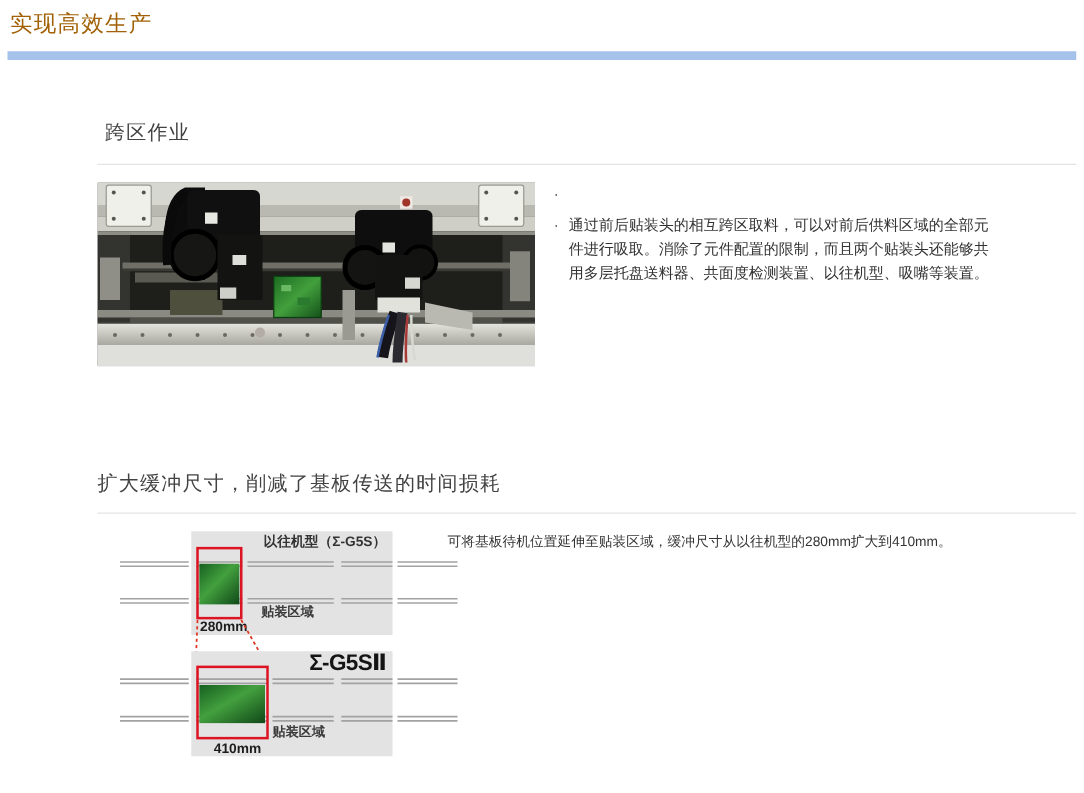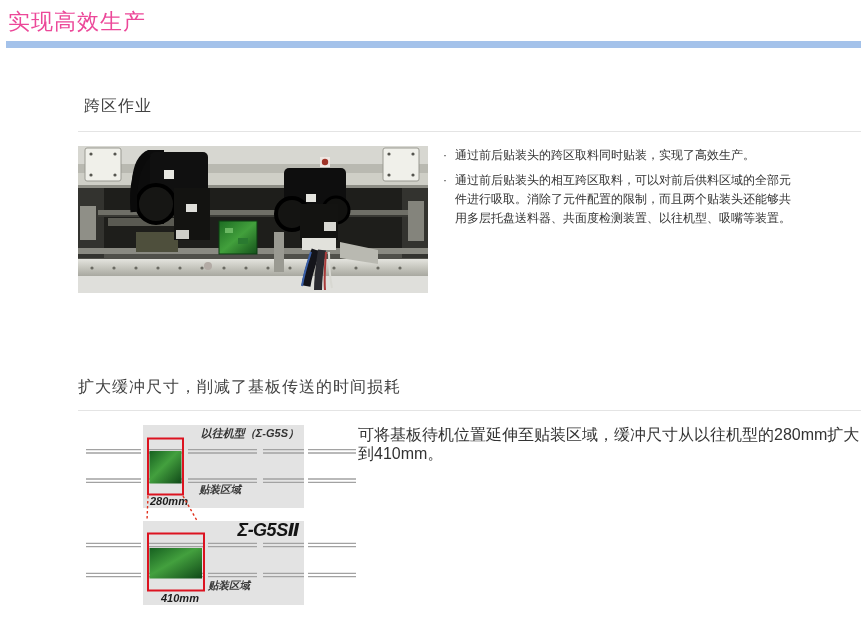--- a/index.html
+++ b/index.html
@@ -8,22 +8,22 @@
     position: relative;
     background: #ffffff;
     font-family: "Liberation Sans", "DejaVu Sans", sans-serif;
     overflow: hidden;
   }
   .abs { position: absolute; }
 
   
   .page-title {
     left: 8px; top: 7px;
-    font-size: 22px; font-weight: 400;
-    color: #ec4899;
+    font-size: 18px; font-weight: 400;
+    color: #a16207;
     letter-spacing: 1px;
   }
   .accent-bar {
     left: 6px; top: 41px;
     width: 855px; height: 7px;
     background: #a4c2ea;
   }
 
   
   .section-title {
@@ -49,24 +49,24 @@
   }
   .bullet-list li {
     display: flex;
     font-size: 12px; line-height: 19px;
     color: #333333;
     margin-bottom: 6px;
   }
   .bullet-marker { flex: none; width: 12px; color: #333; }
 
   
-  .buffer-diagram { left: 84px; top: 420px; line-height: 0; font-style: italic; }
+  .buffer-diagram { left: 94px; top: 420px; line-height: 0; }
   .buffer-desc {
     left: 358px; top: 425px; width: 505px;
-    font-size: 16px; line-height: 19px;
+    font-size: 11px; line-height: 19px;
     color: #333333;
   }
 
   svg text { font-family: "Liberation Sans", "DejaVu Sans", sans-serif; }
   .d-model-label { font-size: 11px; font-weight: bold; fill: #333; }
   .d-size-label  { font-size: 11px; font-weight: bold; fill: #1d1d1d; }
   .d-area-label  { font-size: 10.5px; font-weight: bold; fill: #3a3a3a; }
   .d-logo        { font-size: 18px; font-weight: bold; fill: #141414; letter-spacing: -0.5px; }
 </style>
 </head>
@@ -184,21 +184,20 @@
       <path d="M251 106 C 251 120 252 132 254 142" stroke="#d8d8d2" stroke-width="2" fill="none"></path>
       <polygon points="262,96 300,104 300,118 262,112" fill="#b9b9b1"></polygon>
       <rect x="196" y="86" width="10" height="40" fill="#9a9a92"></rect>
     </g>
   </svg>
 </div>
 
 <ul class="abs bullet-list">
   <li>
     <span class="bullet-marker">·</span>
-    <span>通过前后贴装头的跨区取料同时贴装，实现了高效生产。</span>
   </li>
   <li>
     <span class="bullet-marker">·</span>
     <span>通过前后贴装头的相互跨区取料，可以对前后供料区域的全部元件进行吸取。消除了元件配置的限制，而且两个贴装头还能够共用多层托盘送料器、共面度检测装置、以往机型、吸嘴等装置。</span>
   </li>
 </ul>
 
 <h2 class="abs section-title s2-title">扩大缓冲尺寸，削减了基板传送的时间损耗</h2>
 <div class="abs divider divider-2"></div>
 

